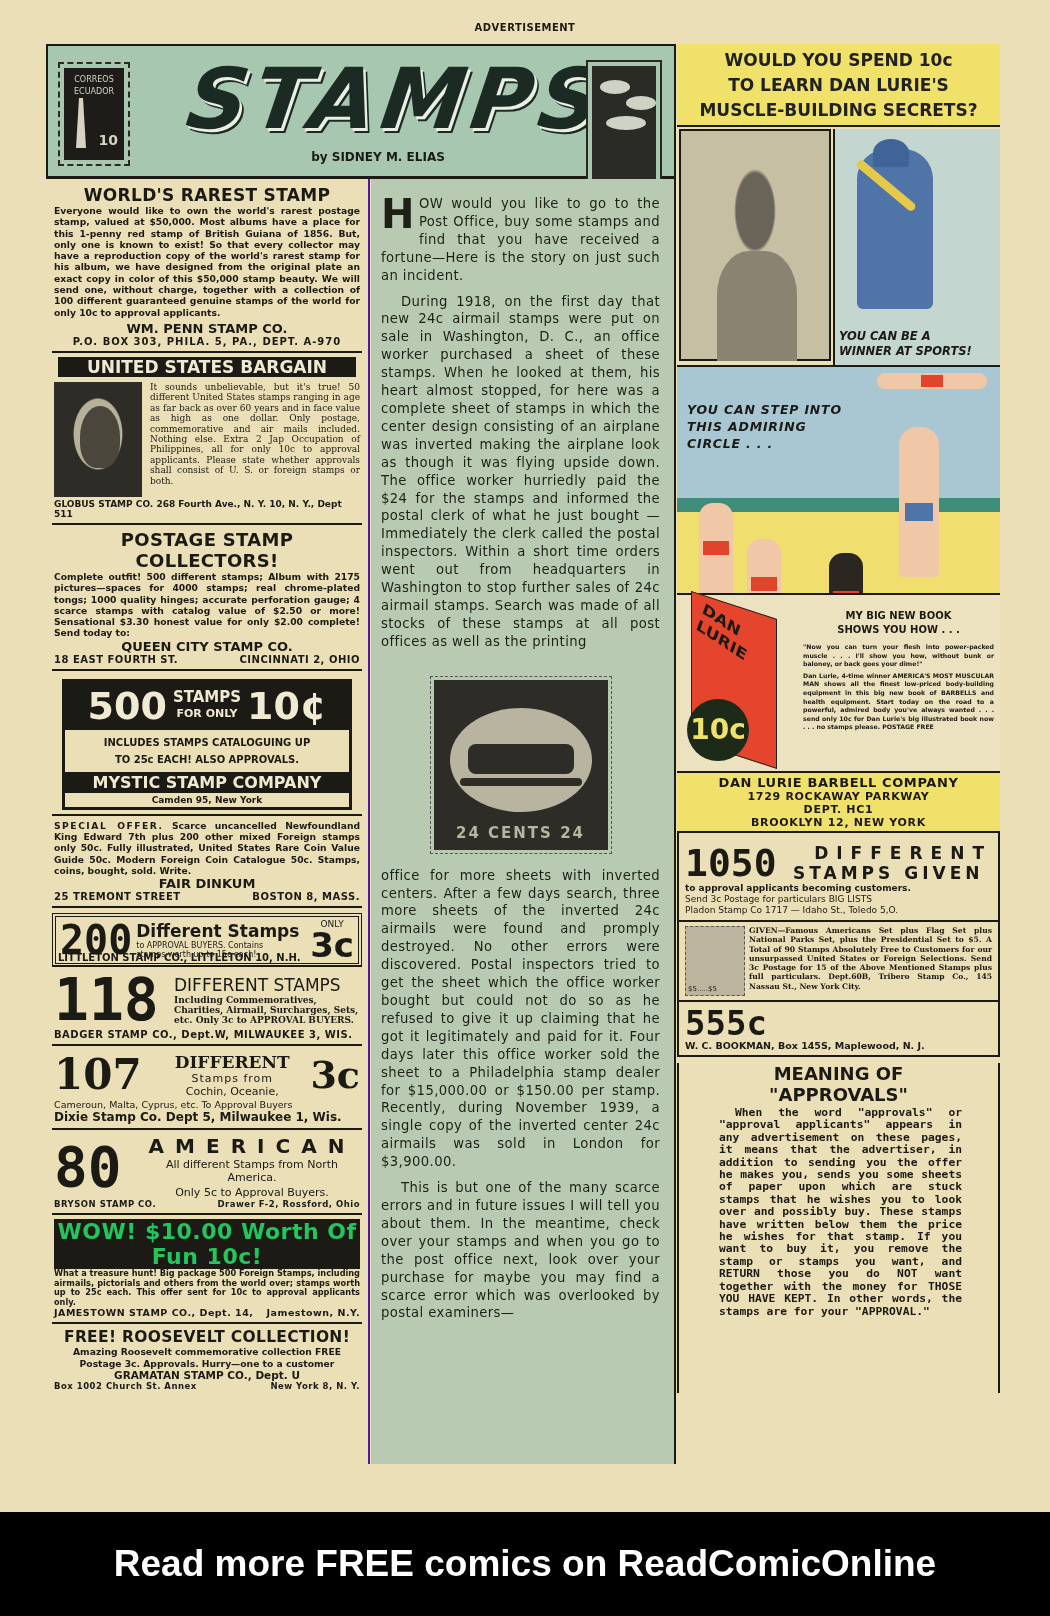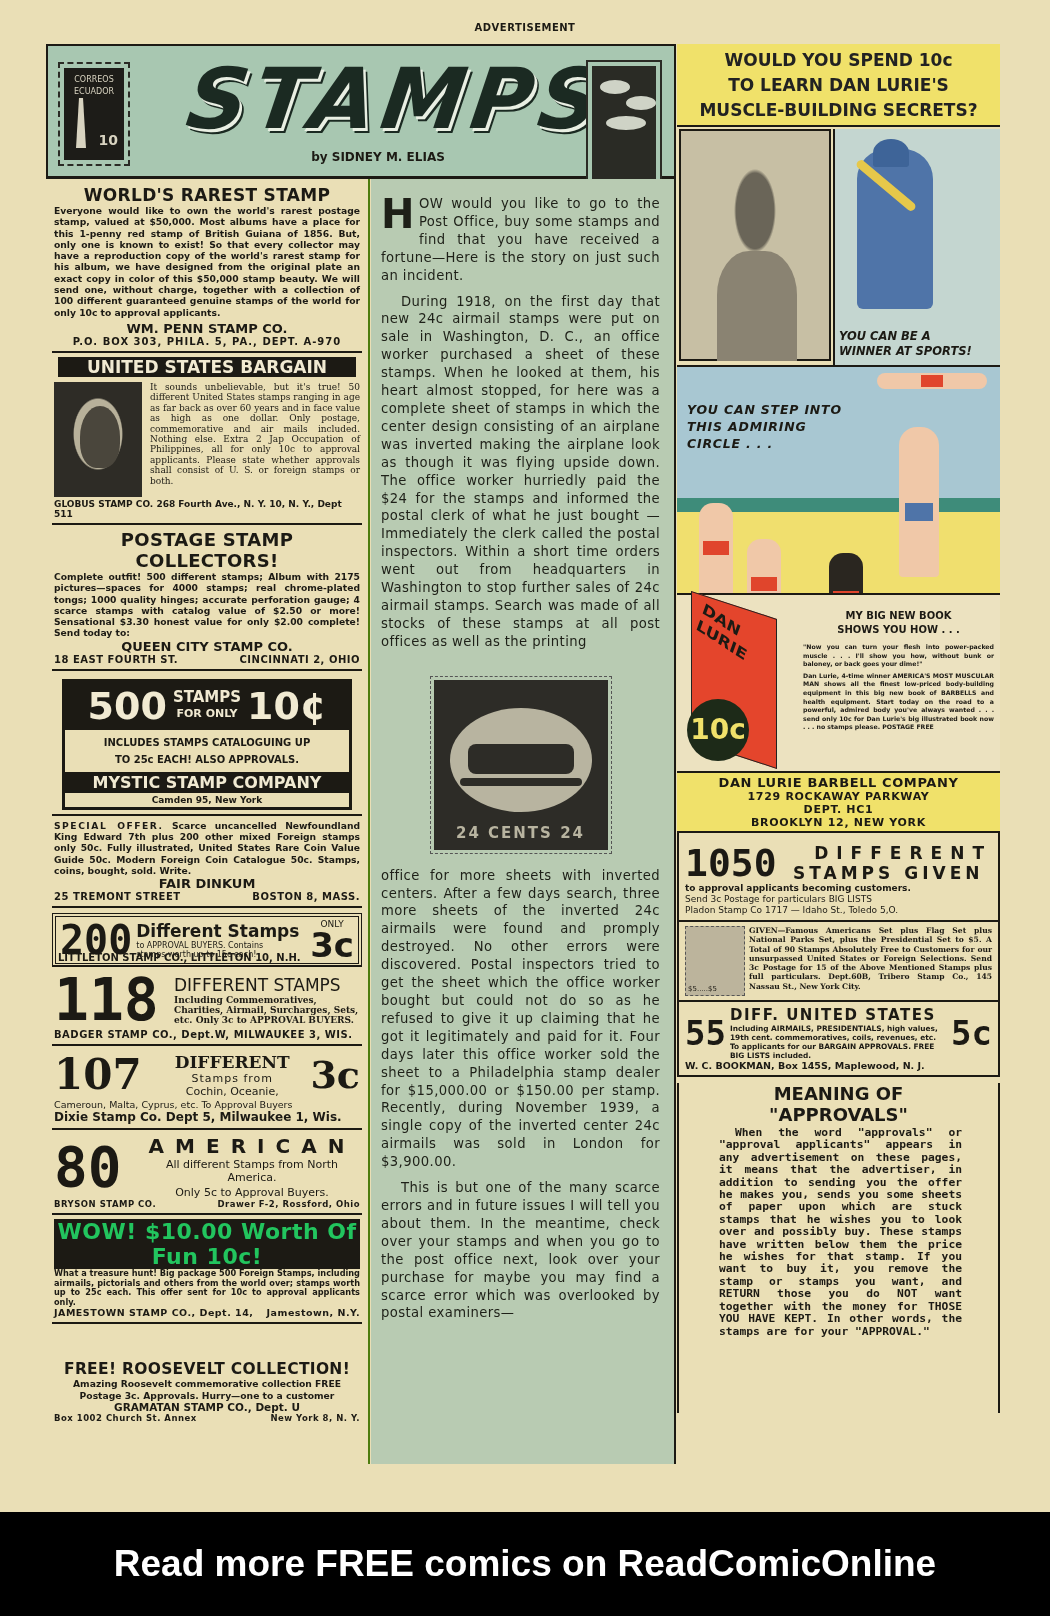--- a/index.html
+++ b/index.html
@@ -13,21 +13,21 @@
   .stamp-left { position: absolute; left: 12px; top: 18px; width: 68px; height: 100px; background: #1d1c18; border: 4px solid #a8c7b1; outline: 2px dashed #2a2a24; color: #d8d3c0; font-size: 8px; text-align: center; padding-top: 6px; line-height: 12px; }
   .stamp-left .val { position: absolute; right: 6px; bottom: 14px; font-size: 14px; font-weight: bold; }
   .stamp-left .tower { position: absolute; left: 12px; bottom: 12px; width: 10px; height: 50px; background: #d8d3c0; clip-path: polygon(30% 0, 70% 0, 100% 100%, 0 100%); }
   .stamp-right { position: absolute; right: 14px; top: 16px; width: 72px; height: 135px; background: #2a2b25; border: 4px solid #a8c7b1; outline: 2px solid #2a2a24; overflow: hidden; }
   .stamp-right .cloud { position: absolute; width: 30px; height: 14px; background: #cfd3c6; border-radius: 50%; }
   .stamp-right .lbl { position: absolute; bottom: 3px; left: 4px; right: 4px; text-align: center; background: #d8d8cc; color: #1d1c18; font-size: 9px; font-weight: bold; }
   .title-stamps { position: absolute; left: 140px; top: 4px; width: 380px; text-align: center; font-family: "DejaVu Sans", sans-serif; font-weight: bold; font-style: italic; font-size: 84px; letter-spacing: 6px; color: #1b2a22; text-shadow: 3px 3px 0 #e9efe3, 5px 5px 0 #1b2a22; transform: skewX(-8deg); }
   .byline { position: absolute; left: 200px; top: 104px; width: 260px; text-align: center; font-size: 12px; font-weight: bold; color: #1c1a14; }
 
   
-  .col-left { position: absolute; left: 46px; top: 179px; width: 324px; height: 1285px; border-right: 2px solid #4d7c0f; padding: 0 6px; }
+  .col-left { position: absolute; left: 46px; top: 179px; width: 324px; height: 1285px; border-right: 2px solid #4c1d95; padding: 0 6px; }
   .ad { border-bottom: 2px solid #1c1a14; padding: 4px 2px; }
   .ad h2 { font-size: 17px; text-align: center; font-weight: bold; letter-spacing: 0.3px; }
   .small { font-size: 9.2px; line-height: 11.3px; text-align: justify; font-weight: bold; }
   .center { text-align: center; }
   .company { font-size: 13px; font-weight: bold; text-align: center; }
   .addr { font-size: 10px; font-weight: bold; display: flex; justify-content: space-between; letter-spacing: 0.5px; }
   .black-bar { background: #1c1a14; color: #f1ead2; text-align: center; font-weight: bold; }
   .usb-body { display: flex; gap: 8px; margin-top: 5px; }
   .portrait { width: 88px; height: 115px; background: radial-gradient(ellipse at 50% 45%, #b8b19a 0 40%, #2e2c26 42% 100%); border: 2px solid #2e2c26; flex-shrink: 0; position: relative; }
   .portrait::after { content: ""; position: absolute; left: 24px; top: 22px; width: 40px; height: 62px; background: #4a463c; border-radius: 50% 50% 40% 40%; }
@@ -221,21 +221,21 @@
 
     <div class="ad">
       <div class="wow-bar">WOW! $10.00 Worth Of Fun 10c!</div>
       <p class="small" style="font-size:8.2px;line-height:9.5px;">What a treasure hunt! Big package 500 Foreign Stamps, including airmails, pictorials and others from the world over; stamps worth up to 25c each. This offer sent for 10c to approval applicants only.</p>
       <div class="addr" style="font-size:9.5px;">
         <span>JAMESTOWN STAMP CO., Dept. 14,</span>
         <span>Jamestown, N.Y.</span>
       </div>
     </div>
 
-    <div class="ad" style="border-bottom:none;margin-top:32px;">
+    <div class="ad" style="border-bottom:none;">
       <h2 style="font-size:15.5px;">FREE! ROOSEVELT COLLECTION!</h2>
       <p class="small center" style="text-align:center;">Amazing Roosevelt commemorative collection FREE Postage 3c. Approvals. Hurry—one to a customer</p>
       <div class="center" style="font-size:10.5px;font-weight:bold;">GRAMATAN STAMP CO., Dept. U</div>
       <div class="addr" style="font-size:8.5px;">
         <span>Box 1002 Church St. Annex</span>
         <span>New York 8, N. Y.</span>
       </div>
     </div>
   </div>
 
@@ -321,24 +321,20 @@
     <div class="rbox" style="display:flex;gap:4px;border-left:2px solid #1c1a14;border-right:2px solid #1c1a14;">
       <div style="width:60px;height:70px;background:#bcb49c;border:1px dashed #555;position:relative;flex-shrink:0;">
         <span style="position:absolute;bottom:2px;left:2px;font-size:7px;">$5.....$5</span>
       </div>
       <p style="font-family:'DejaVu Serif',serif;font-size:7.6px;line-height:9.3px;font-weight:bold;text-align:justify;">GIVEN—Famous Americans Set plus Flag Set plus National Parks Set, plus the Presidential Set to $5. A Total of 90 Stamps Absolutely Free to Customers for our unsurpassed United States or Foreign Selections. Send 3c Postage for 15 of the Above Mentioned Stamps plus full particulars. Dept.60B, Tribero Stamp Co., 145 Nassau St., New York City.</p>
     </div>
 
     <div class="rbox" style="border-left:2px solid #1c1a14;border-right:2px solid #1c1a14;">
       <div class="row">
         <span class="num-big" style="font-size:34px;">55</span>
-        <div style="flex:1;padding:0 4px;">
-          <div style="font-size:15px;font-weight:bold;letter-spacing:1.5px;">DIFF. UNITED STATES</div>
-          <p style="font-size:7.4px;line-height:9px;font-weight:bold;">Including AIRMAILS, PRESIDENTIALS, high values, 19th cent. commemoratives, coils, revenues, etc. To applicants for our BARGAIN APPROVALS. FREE BIG LISTS included.</p>
-        </div>
         <span class="num-big" style="font-size:34px;">5c</span>
       </div>
       <div style="font-size:9.5px;font-weight:bold;">W. C. BOOKMAN, Box 145S, Maplewood, N. J.</div>
     </div>
 
     <div class="meaning" style="border-left:2px solid #1c1a14;border-right:2px solid #1c1a14;height:330px;">
       <h2><span>MEANING OF</span><br><span>"APPROVALS"</span></h2>
       <p>When the word "approvals" or "approval applicants" appears in any advertisement on these pages, it means that the advertiser, in addition to sending you the offer he makes you, sends you some sheets of paper upon which are stuck stamps that he wishes you to look over and possibly buy. These stamps have written below them the price he wishes for that stamp. If you want to buy it, you remove the stamp or stamps you want, and RETURN those you do NOT want together with the money for THOSE YOU HAVE KEPT. In other words, the stamps are for your "APPROVAL."</p>
     </div>
   </div>

